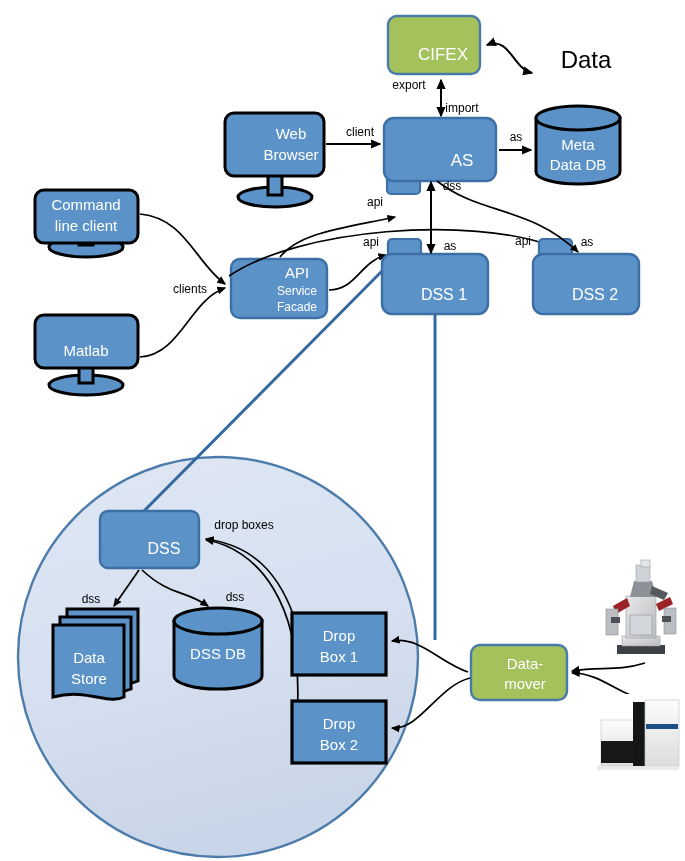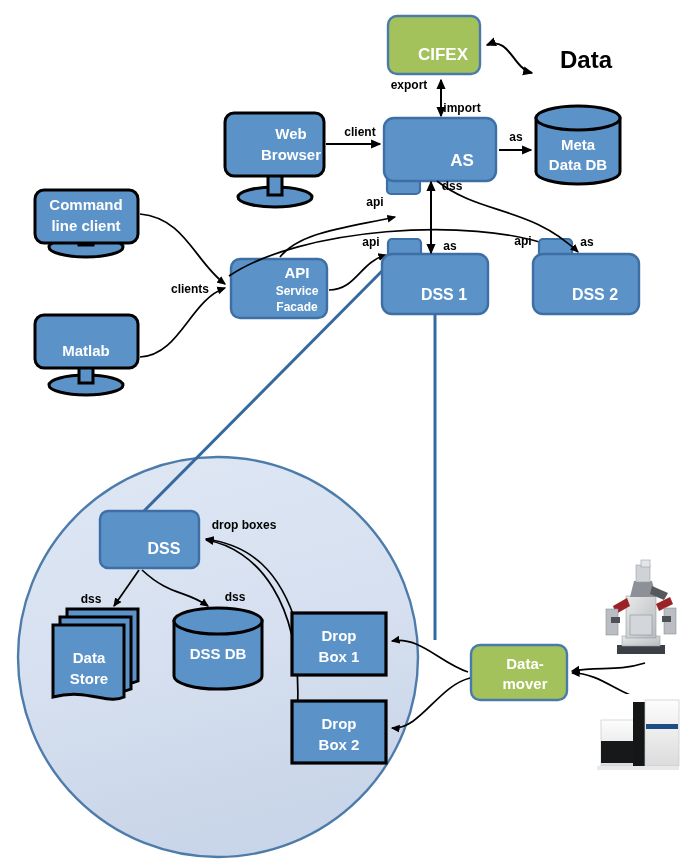--- a/index.html
+++ b/index.html
@@ -1,21 +1,21 @@
 <!DOCTYPE html>
 <html><head>
 <meta charset="utf-8">
 <title>Architecture Diagram</title>
 <style>
   html,body{margin:0;padding:0;background:#ffffff;}
   body{
     font-family:"Liberation Sans","DejaVu Sans",sans-serif;
     width:685px;height:861px;overflow:hidden;position:relative;
   }
-  #diagram-root{position:relative;width:685px;height:769px;background:#fff;font-weight:bold;}
+  #diagram-root{position:relative;width:685px;height:769px;background:#fff;}
   svg#diagram-svg{position:absolute;left:0;top:0;width:685px;height:861px;display:block;}
   .node-label{fill:#ffffff;font-family:"Liberation Sans","DejaVu Sans",sans-serif;text-anchor:middle;dominant-baseline:middle;}
   .edge-label{fill:#000000;font-family:"Liberation Sans","DejaVu Sans",sans-serif;font-size:12px;text-anchor:middle;dominant-baseline:middle;}
   .big-label{fill:#000000;font-family:"Liberation Sans","DejaVu Sans",sans-serif;font-size:24px;text-anchor:middle;dominant-baseline:middle;}
   .edge{fill:none;stroke:#000000;stroke-width:2;}
   .edge-thin{fill:none;stroke:#000000;stroke-width:1.7;}
   .zoomline{fill:none;stroke:#36699e;stroke-width:3;}
 </style>
 </head>
 <body>

